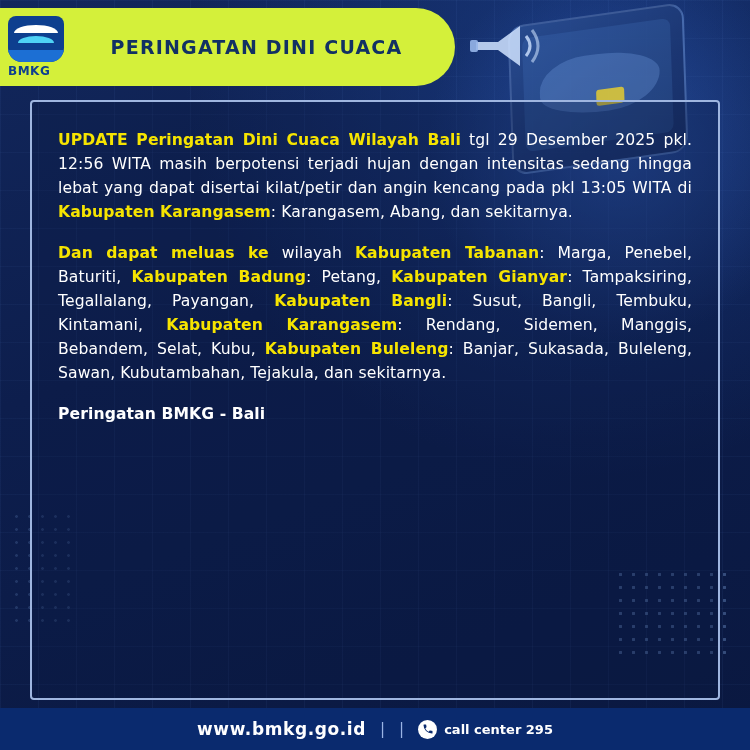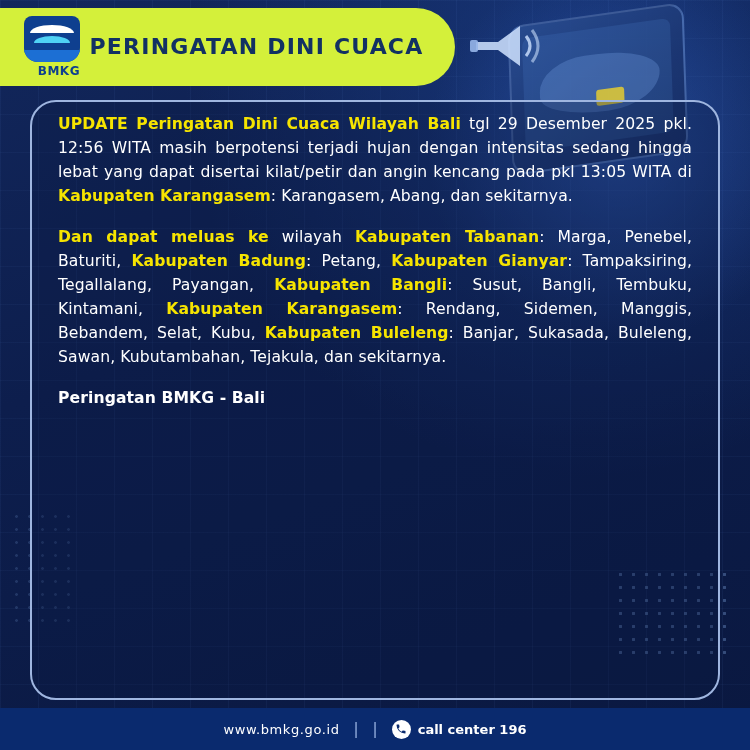--- a/index.html
+++ b/index.html
@@ -93,21 +93,21 @@
     width: 455px; height: 78px;
     background: #d4f03a;
     border-radius: 0 40px 40px 0;
     display: flex;
     align-items: center;
   }
   .logo {
     width: 72px; height: 72px;
     margin-left: 8px;
     display: flex; flex-direction: column;
-    align-items: flex-end; justify-content: center;
+    align-items: flex-start; justify-content: center;
     flex: none;
   }
   .logo-badge {
     width: 56px; height: 46px;
     background: #0e3f8f;
     border-radius: 8px 8px 14px 14px;
     position: relative;
     overflow: hidden;
   }
   .logo-badge .wave {
@@ -131,36 +131,36 @@
     letter-spacing: .5px; margin-top: 2px;
   }
   .header-title {
     flex: 1;
     text-align: center;
     padding-right: 22px;
   }
   .header-title .line {
     font-family: "DejaVu Sans", sans-serif;
     font-weight: bold;
-    font-size: 22px;
+    font-size: 19px;
     color: #123163;
     letter-spacing: 1.2px;
     line-height: 1.18;
     text-transform: uppercase;
   }
 
   
   .card {
     position: absolute;
     left: 30px; top: 100px;
     width: 690px; height: 600px;
     border: 2px solid #9fb6e0;
-    border-radius: 26px;
+    border-radius: 4px;
     background: rgba(10,26,66,0.28);
-    padding: 10px 26px 20px 26px;
+    padding: 26px 26px 20px 26px;
   }
   .body-text {
     color: #ffffff;
     font-size: 15.6px;
     line-height: 1.55;
     text-align: justify;
     font-weight: bold;
     letter-spacing: .1px;
   }
   .body-text p { margin-bottom: 16px; }
@@ -173,21 +173,21 @@
     position: absolute;
     left: 0; bottom: 0;
     width: 750px; height: 42px;
     background: #0a2a6e;
     display: flex;
     align-items: center;
     justify-content: center;
     gap: 14px;
   }
   .footer .site {
-    color: #ffffff; font-size: 13px; font-weight: normal; letter-spacing: .6px;
+    color: #ffffff; font-size: 17px; font-weight: bold; letter-spacing: .6px;
   }
   .footer .sep { color: #9ab4e4; font-size: 15px; }
   .footer .socials { display: flex; align-items: center; gap: 7px; }
   .sicon {
     width: 19px; height: 19px; border-radius: 50%;
     background: #ffffff; color: #0a2a6e;
     display: flex; align-items: center; justify-content: center;
     font-size: 11px; font-weight: bold;
   }
   .sicon.ig { border-radius: 5px; }
@@ -249,17 +249,17 @@
   <div class="footer">
     <span class="site">www.bmkg.go.id</span>
     <span class="sep">|</span>
     <span class="sep">|</span>
     <span class="callwrap">
       <span class="sicon">
         <svg width="12" height="12" viewBox="0 0 24 24" aria-hidden="true">
             <path fill="#0a2a6e" d="M6.6 10.8a15 15 0 0 0 6.6 6.6l2.2-2.2a1 1 0 0 1 1-.25 11.4 11.4 0 0 0 3.6.58 1 1 0 0 1 1 1V20a1 1 0 0 1-1 1A17 17 0 0 1 3 4a1 1 0 0 1 1-1h3.5a1 1 0 0 1 1 1 11.4 11.4 0 0 0 .58 3.6 1 1 0 0 1-.25 1z"></path>
           </svg>
       </span>
-      <span class="call-text">call center 196</span>
+      <span class="call-text">call center 295</span>
     </span>
   </div>
 
 </div>
 
 </body></html>

